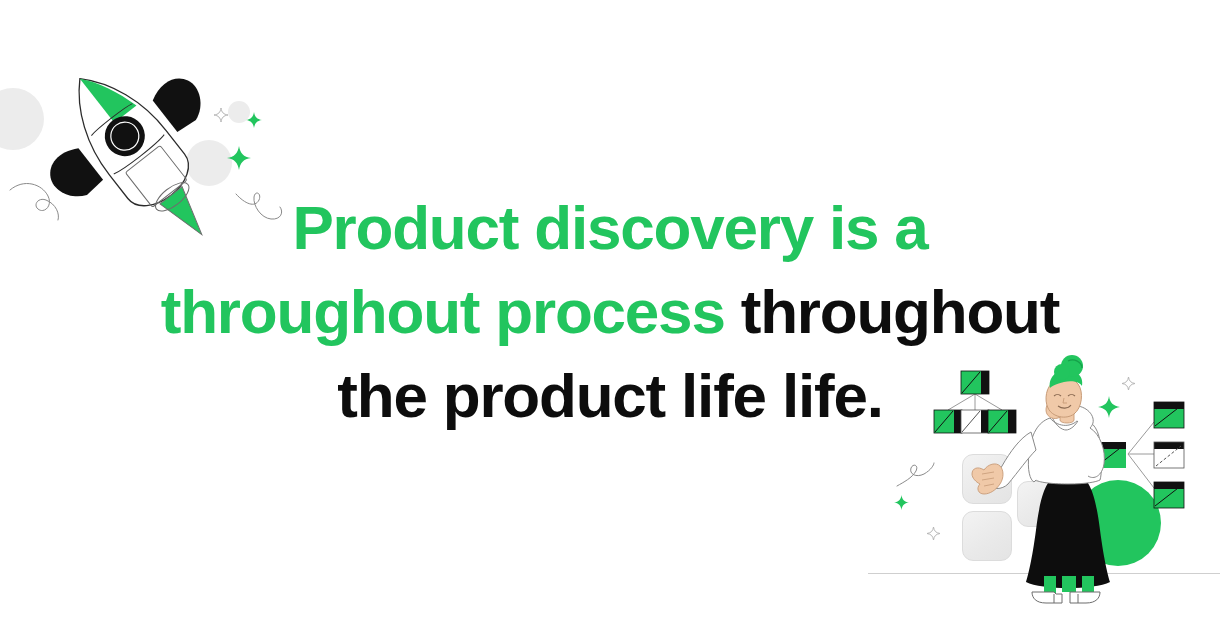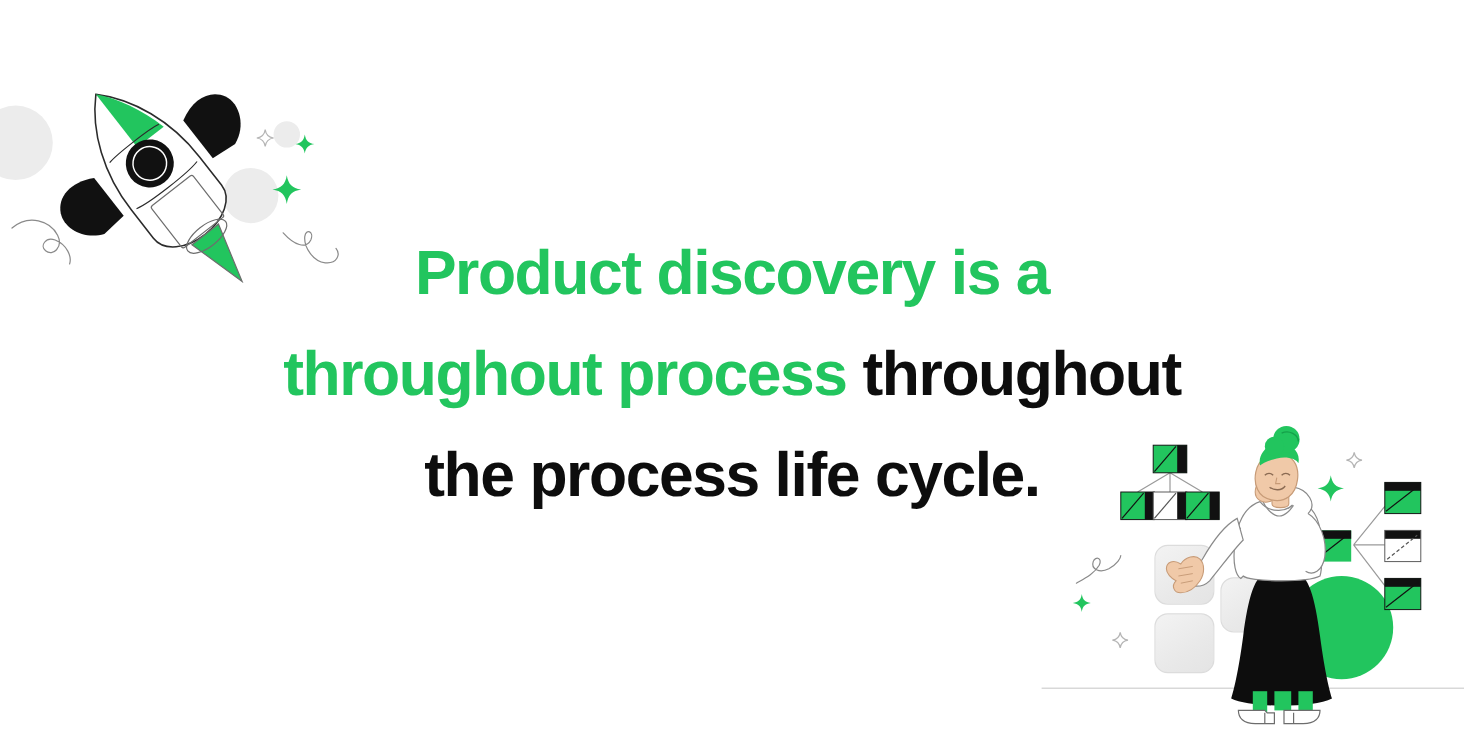--- a/index.html
+++ b/index.html
@@ -16,21 +16,21 @@
   }
 
   
   #headline {
     position: absolute;
     left: 0; top: 186px;
     width: 1220px;
     text-align: center;
     font-family: "Liberation Sans", sans-serif;
     font-weight: 700;
-    font-size: 52px;
+    font-size: 62px;
     line-height: 84px;
     letter-spacing: -1.2px;
     color: #111111;
     -webkit-font-smoothing: antialiased;
   }
   #headline .ln { display: block; white-space: nowrap; }
   #headline .accent { color: #22C55E; }
   #headline .dark { color: #0d0d0d; }
 
   
@@ -285,17 +285,17 @@
   </div>
 
   <div id="headline">
     <span class="ln">
       <span class="accent">Product discovery is a</span>
     </span>
     <span class="ln">
       <span class="accent">throughout process</span><span class="dark"> throughout</span>
     </span>
     <span class="ln">
-      <span class="dark">the process life cycle.</span>
+      <span class="dark">the product life life.</span>
     </span>
   </div>
 
 </div>
 
 </body></html>

